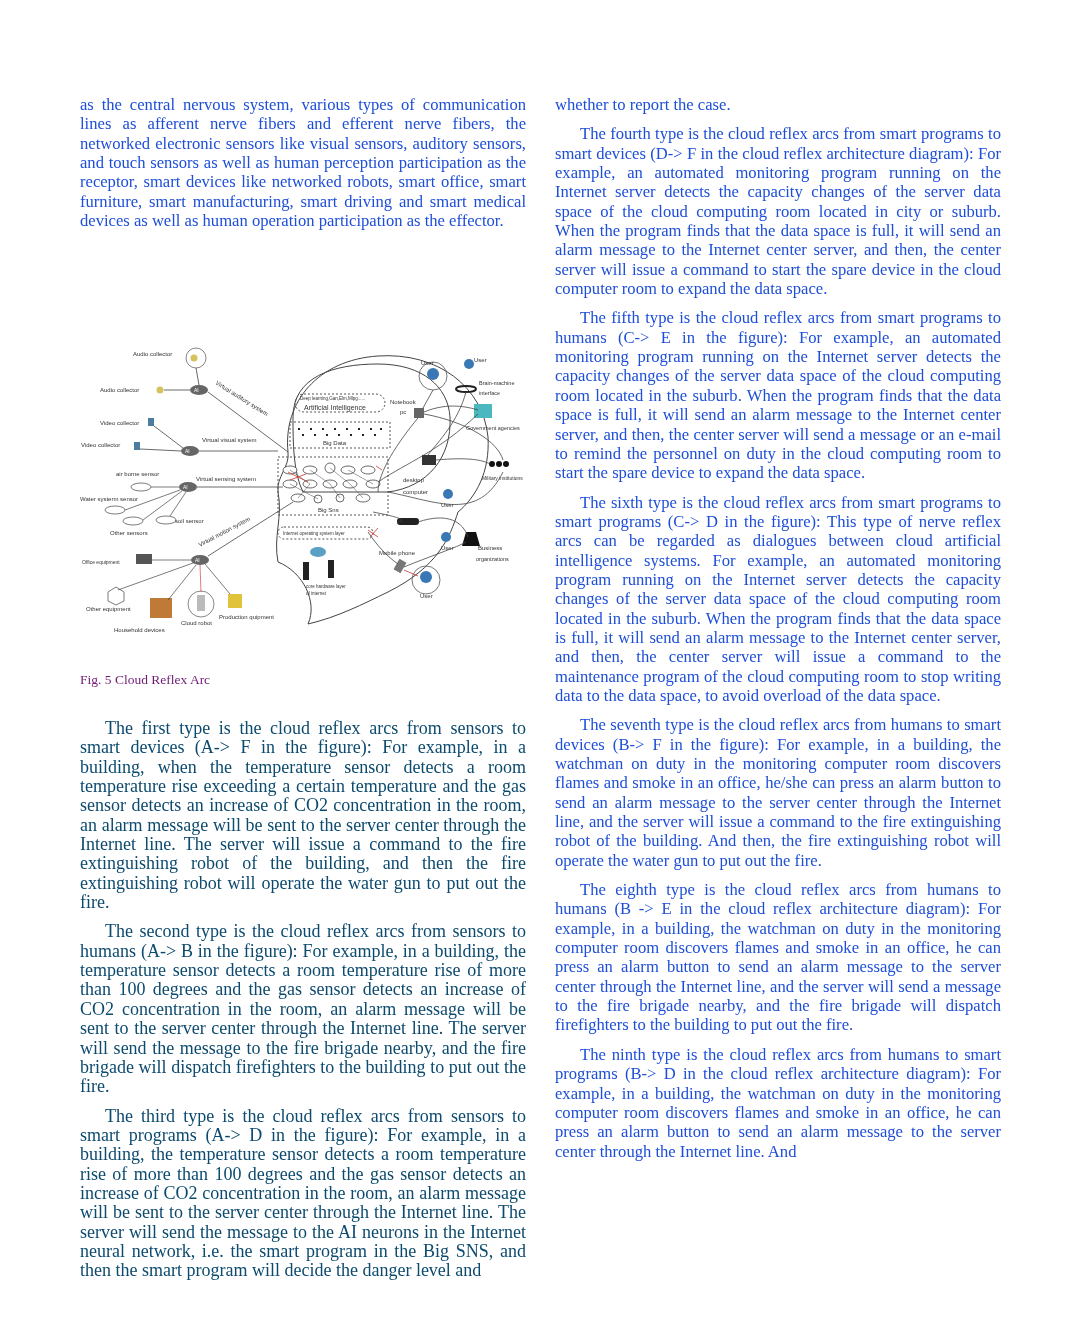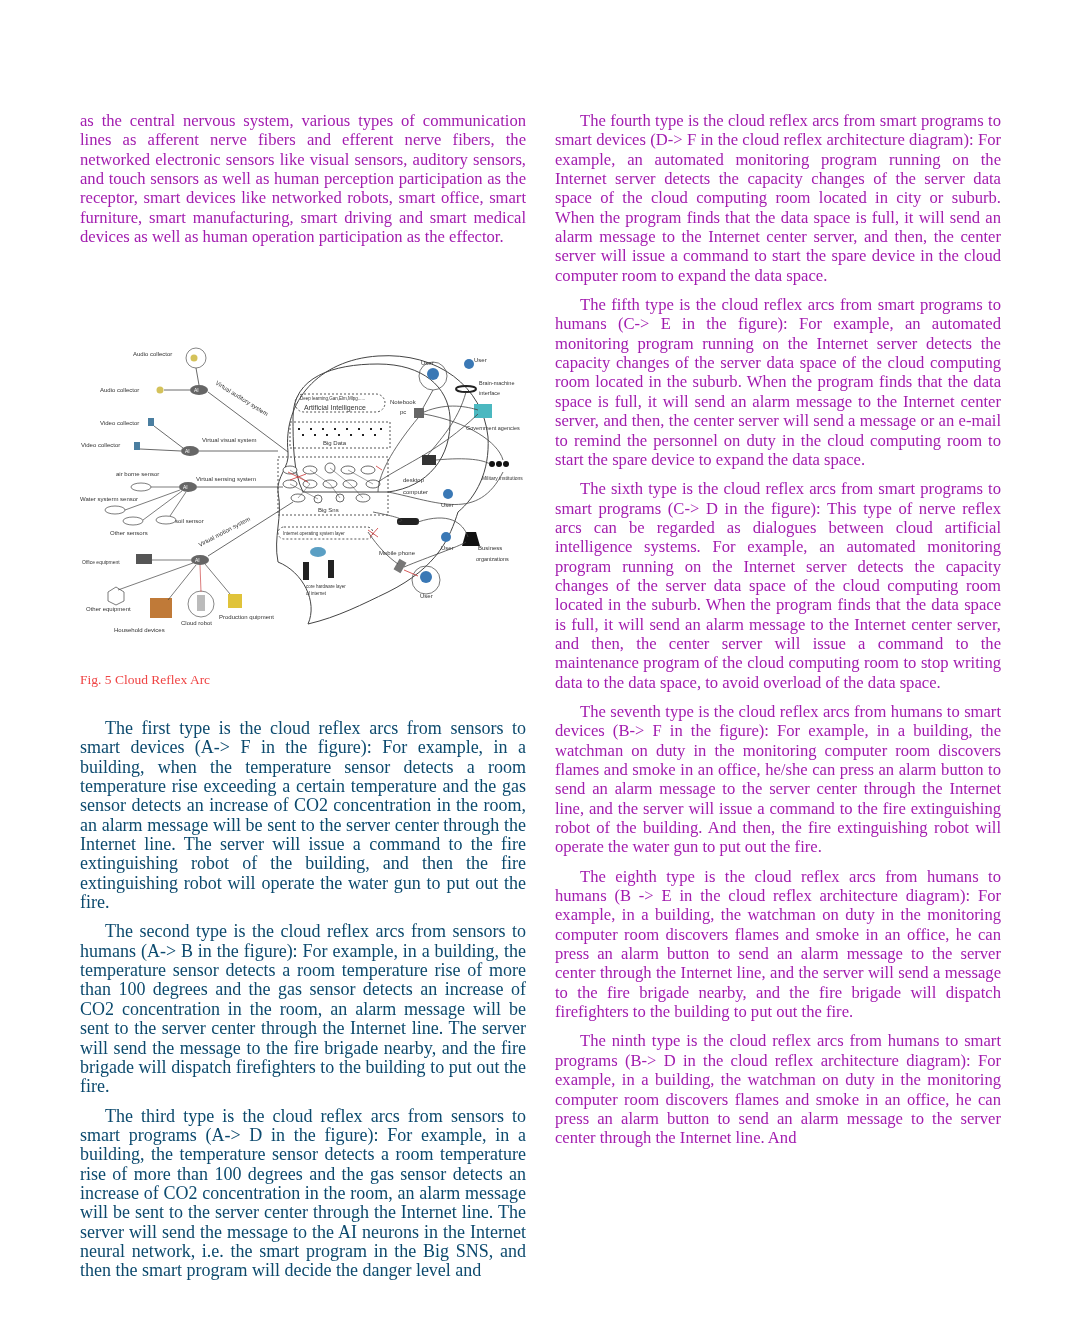--- a/index.html
+++ b/index.html
@@ -1,24 +1,24 @@
 <!DOCTYPE html>
 <html><head>
 <meta charset="utf-8">
 <style>
   html, body { margin: 0; padding: 0; background: #ffffff; }
   body { width: 1080px; height: 1329px; position: relative; overflow: hidden; }
-  .col { position: absolute; top: 111px; width: 446px; font-family: "Liberation Serif", serif; font-size: 16.6px; line-height: 19.35px; color: #a21caf; text-align: justify; }
+  .col { position: absolute; top: 95px; width: 446px; font-family: "Liberation Serif", serif; font-size: 16.6px; line-height: 19.35px; color: #1d4ed8; text-align: justify; }
   .col-left { left: 80px; }
   .col-right { left: 555px; }
   .col p { margin: 0 0 10px 0; text-indent: 25px; hyphens: none; }
   .col p.noindent { text-indent: 0; }
   .figure { position: absolute; left: 78px; top: 342px; width: 460px; height: 296px; }
   .figure svg { width: 460px; height: 296px; display: block; }
-  .fig-caption { position: absolute; left: 80px; top: 672px; font-family: "Liberation Serif", serif; font-size: 13.5px; color: #ef4444; }
+  .fig-caption { position: absolute; left: 80px; top: 672px; font-family: "Liberation Serif", serif; font-size: 13.5px; color: #701a75; }
   .left-lower { position: absolute; left: 80px; top: 719px; width: 446px; font-family: "Liberation Serif", serif; font-size: 18px; line-height: 19.35px; color: #0c4a6e; text-align: justify; }
   .left-lower p { margin: 0 0 10px 0; text-indent: 25px; }
   svg text { font-family: "Liberation Sans", sans-serif; fill: #333; }
 </style>
 </head>
 <body>
 
 <div class="col col-left">
   <p class="noindent">as the central nervous system, various types of communication lines as afferent nerve fibers and efferent nerve fibers, the networked electronic sensors like visual sensors, auditory sensors, and touch sensors as well as human perception participation as the receptor, smart devices like networked robots, smart office, smart furniture, smart manufacturing, smart driving and smart medical devices as well as human operation participation as the effector.</p>
 </div>
@@ -216,19 +216,20 @@
 
 <div class="fig-caption">Fig. 5 Cloud Reflex Arc</div>
 
 <div class="left-lower">
   <p>The first type is the cloud reflex arcs from sensors to smart devices (A-&gt; F in the figure): For example, in a building, when the temperature sensor detects a room temperature rise exceeding a certain temperature and the gas sensor detects an increase of CO2 concentration in the room, an alarm message will be sent to the server center through the Internet line. The server will issue a command to the fire extinguishing robot of the building, and then the fire extinguishing robot will operate the water gun to put out the fire.</p>
   <p>The second type is the cloud reflex arcs from sensors to humans (A-&gt; B in the figure): For example, in a building, the temperature sensor detects a room temperature rise of more than 100 degrees and the gas sensor detects an increase of CO2 concentration in the room, an alarm message will be sent to the server center through the Internet line. The server will send the message to the fire brigade nearby, and the fire brigade will dispatch firefighters to the building to put out the fire.</p>
   <p>The third type is the cloud reflex arcs from sensors to smart programs (A-&gt; D in the figure): For example, in a building, the temperature sensor detects a room temperature rise of more than 100 degrees and the gas sensor detects an increase of CO2 concentration in the room, an alarm message will be sent to the server center through the Internet line. The server will send the message to the AI neurons in the Internet neural network, i.e. the smart program in the Big SNS, and then the smart program will decide the danger level and</p>
 </div>
 
 <div class="col col-right">
+  <p class="noindent">whether to report the case.</p>
   <p>The fourth type is the cloud reflex arcs from smart programs to smart devices (D-&gt; F in the cloud reflex architecture diagram): For example, an automated monitoring program running on the Internet server detects the capacity changes of the server data space of the cloud computing room located in city or suburb. When the program finds that the data space is full, it will send an alarm message to the Internet center server, and then, the center server will issue a command to start the spare device in the cloud computer room to expand the data space.</p>
   <p>The fifth type is the cloud reflex arcs from smart programs to humans (C-&gt; E in the figure): For example, an automated monitoring program running on the Internet server detects the capacity changes of the server data space of the cloud computing room located in the suburb. When the program finds that the data space is full, it will send an alarm message to the Internet center server, and then, the center server will send a message or an e-mail to remind the personnel on duty in the cloud computing room to start the spare device to expand the data space.</p>
   <p>The sixth type is the cloud reflex arcs from smart programs to smart programs (C-&gt; D in the figure): This type of nerve reflex arcs can be regarded as dialogues between cloud artificial intelligence systems. For example, an automated monitoring program running on the Internet server detects the capacity changes of the server data space of the cloud computing room located in the suburb. When the program finds that the data space is full, it will send an alarm message to the Internet center server, and then, the center server will issue a command to the maintenance program of the cloud computing room to stop writing data to the data space, to avoid overload of the data space.</p>
   <p>The seventh type is the cloud reflex arcs from humans to smart devices (B-&gt; F in the figure): For example, in a building, the watchman on duty in the monitoring computer room discovers flames and smoke in an office, he/she can press an alarm button to send an alarm message to the server center through the Internet line, and the server will issue a command to the fire extinguishing robot of the building. And then, the fire extinguishing robot will operate the water gun to put out the fire.</p>
   <p>The eighth type is the cloud reflex arcs from humans to humans (B -&gt; E in the cloud reflex architecture diagram): For example, in a building, the watchman on duty in the monitoring computer room discovers flames and smoke in an office, he can press an alarm button to send an alarm message to the server center through the Internet line, and the server will send a message to the fire brigade nearby, and the fire brigade will dispatch firefighters to the building to put out the fire.</p>
   <p>The ninth type is the cloud reflex arcs from humans to smart programs (B-&gt; D in the cloud reflex architecture diagram): For example, in a building, the watchman on duty in the monitoring computer room discovers flames and smoke in an office, he can press an alarm button to send an alarm message to the server center through the Internet line. And</p>
 </div>
 
 </body></html>

